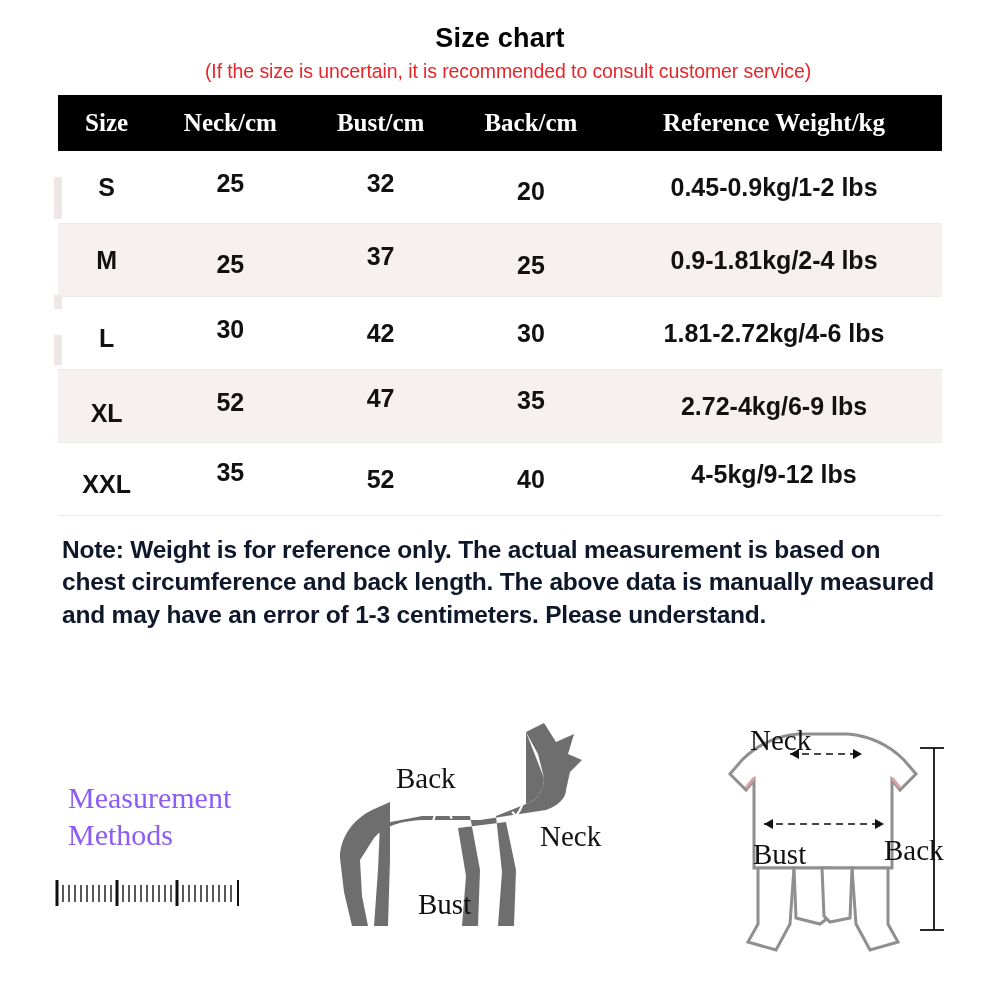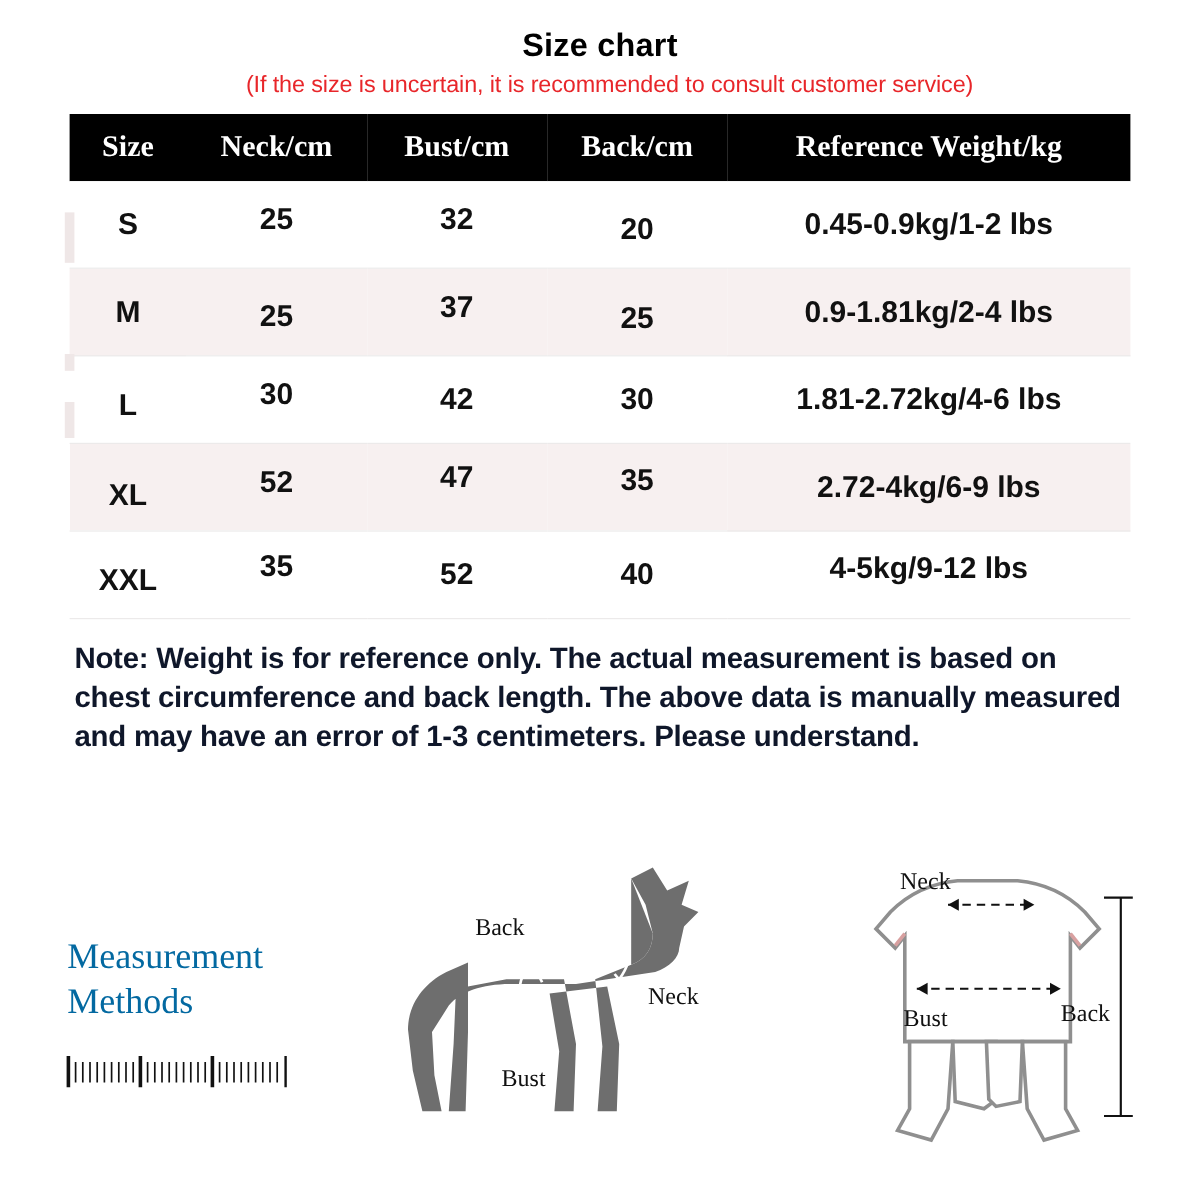--- a/index.html
+++ b/index.html
@@ -117,26 +117,26 @@
   
   .bottom {
     position: absolute;
     left: 0;
     top: 718px;
     width: 1000px;
     height: 282px;
   }
   .measure-label {
     position: absolute;
-    left: 56px;
+    left: 68px;
     top: 62px;
     font-family: "Liberation Serif", serif;
     font-size: 30px;
     line-height: 1.22;
-    color: #0369a1;
+    color: #8b5cf6;
   }
   .ruler {
     position: absolute;
     left: 55px;
     top: 158px;
     width: 185px;
     height: 34px;
   }
 
   .fig-dog {
@@ -149,21 +149,21 @@
   .fig-garment {
     position: absolute;
     left: 672px;
     top: 0px;
     width: 300px;
     height: 240px;
   }
   .lbl {
     position: absolute;
     font-family: "Liberation Serif", serif;
-    font-size: 20px;
+    font-size: 29px;
     color: #111;
     white-space: nowrap;
   }
   .lbl-back-dog  { left: 396px; top: 44px; }
   .lbl-neck-dog  { left: 540px; top: 102px; }
   .lbl-bust-dog  { left: 418px; top: 170px; }
 
   .lbl-neck-g  { left: 750px; top: 6px; }
   .lbl-bust-g  { left: 753px; top: 120px; }
   .lbl-back-g  { left: 884px; top: 116px; }

